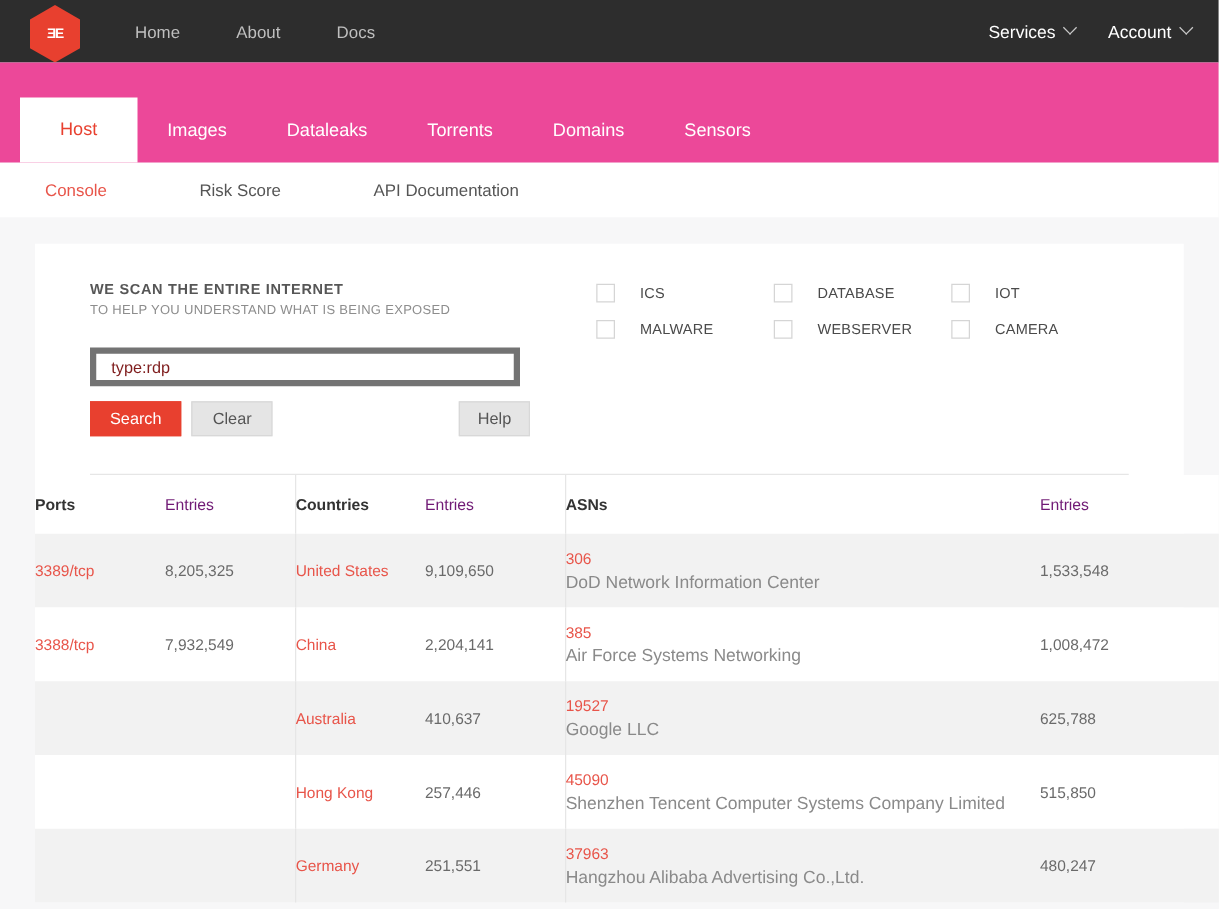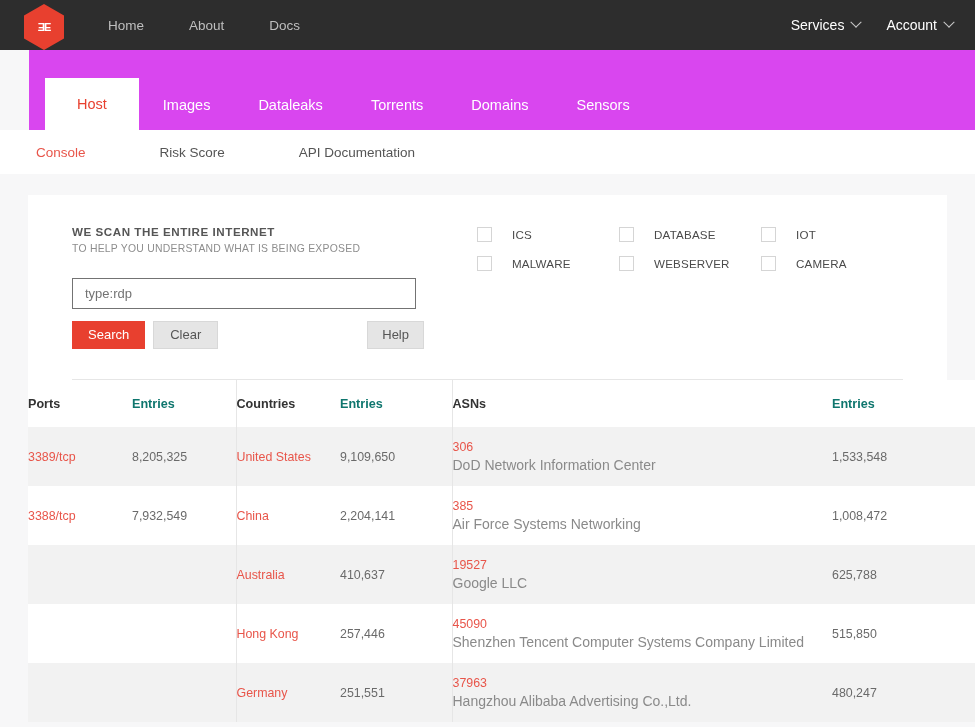--- a/index.html
+++ b/index.html
@@ -71,24 +71,23 @@
   .caret {
     display: inline-block;
     width: 8px; height: 8px;
     border-right: 1.5px solid #c9c9c9;
     border-bottom: 1.5px solid #c9c9c9;
     transform: rotate(45deg) translate(-2px,-2px);
   }
 
   
   .redbar {
-    background: #d946ef;
+    background: #ec4899;
     height: 80px;
     position: relative;
-    margin-left: 29px;
   }
   .tabs {
     position: absolute;
     left: 16px;
     bottom: 0;
     display: flex;
     align-items: flex-end;
   }
   .tab {
     color: #ffffff;
@@ -150,24 +149,24 @@
     font-size: 10.4px;
     color: #8d8d8d;
     letter-spacing: .25px;
     margin: 0;
   }
   .search-input {
     display: block;
     width: 344px;
     height: 31px;
     margin-top: 24px;
-    border: 1px solid #737373;
+    border: 5px solid #737373;
     background: #fff;
     font-size: 13px;
-    color: #737373;
+    color: #7f1d1d;
     padding: 0 12px;
     font-family: "Liberation Sans", sans-serif;
     outline: none;
   }
   .btnrow {
     width: 352px;
     margin-top: 12px;
     display: flex;
     align-items: flex-start;
   }
@@ -226,21 +225,21 @@
     table-layout: fixed;
   }
   table.stats th {
     text-align: left;
     font-size: 12.6px;
     padding: 17px 0 16px 0;
     font-weight: bold;
     color: #333;
     background: #fff;
   }
-  table.stats th.muted { font-weight: bold; color: #0f766e; }
+  table.stats th.muted { font-weight: normal; color: #701a75; }
   table.stats td {
     font-size: 12.4px;
     padding: 13px 0;
     color: #6a6a6a;
     vertical-align: middle;
     height: 46px;
   }
   table.stats tbody tr:nth-child(odd) td { background: #f2f2f2; }
   table.stats tbody tr:nth-child(even) td { background: #ffffff; }
   .lnk { color: #e8554a; cursor: pointer; }

